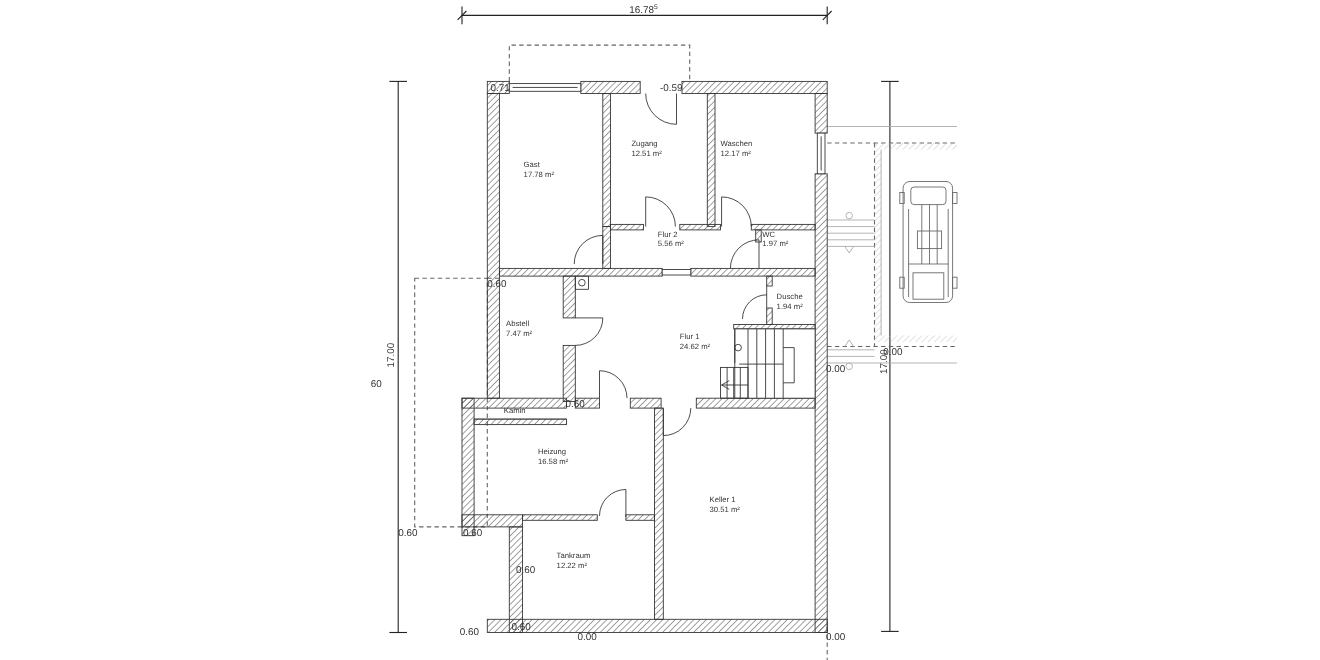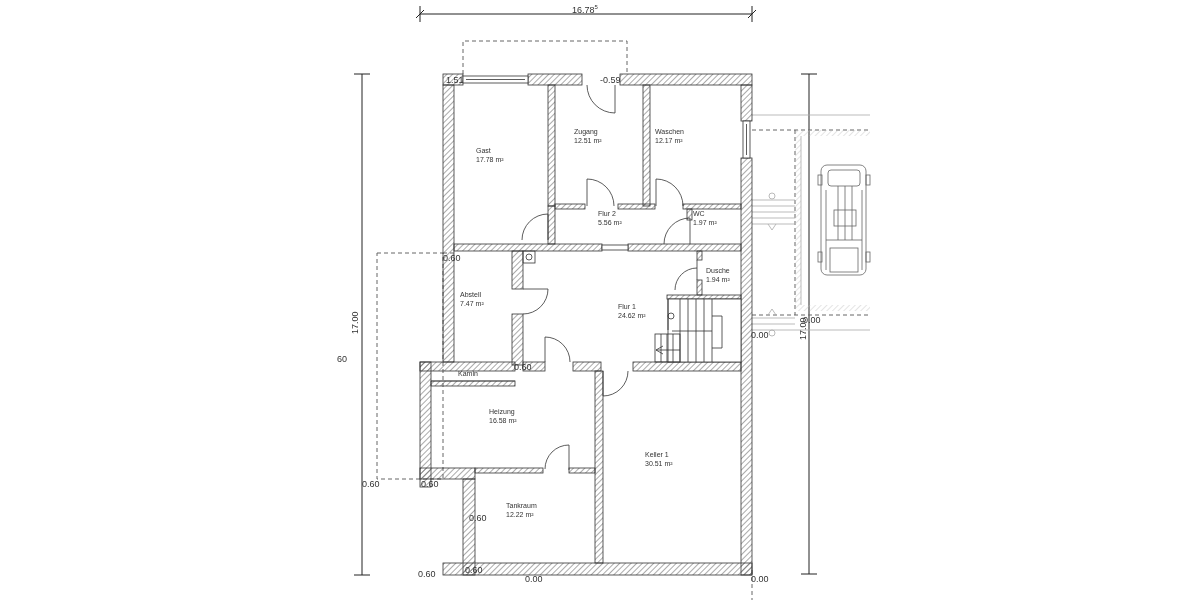--- a/index.html
+++ b/index.html
@@ -211,24 +211,24 @@
 
   <g stroke="#333" stroke-width="0.6" fill="none">
     <line x1="431" y1="381" x2="515" y2="381"></line>
   </g>
 </svg>
 
 <div class="dim" style="left:572px; top:4px;">
   <span>16.78</span><sup>5</sup>
 </div>
 <div class="dim vert" style="left:350px; top:334px;">17.00</div>
-<div class="dim" style="left:337px; top:354px;">60</div>
+<div class="dim" style="left:337px; top:344px;">60</div>
 <div class="dim vert" style="left:798px; top:340px;">17.00</div>
 
-<div class="dim" style="left:446px; top:75px;">1.51</div>
+<div class="dim" style="left:446px; top:75px;">0.71</div>
 <div class="dim" style="left:600px; top:75px;">-0.59</div>
 <div class="dim" style="left:443px; top:253px;">0.60</div>
 <div class="dim" style="left:514px; top:362px;">0.60</div>
 <div class="dim" style="left:362px; top:479px;">0.60</div>
 <div class="dim" style="left:421px; top:479px;">0.60</div>
 <div class="dim" style="left:469px; top:513px;">0.60</div>
 <div class="dim" style="left:418px; top:569px;">0.60</div>
 <div class="dim" style="left:465px; top:565px;">0.60</div>
 <div class="dim" style="left:525px; top:574px;">0.00</div>
 <div class="dim" style="left:751px; top:574px;">0.00</div>

